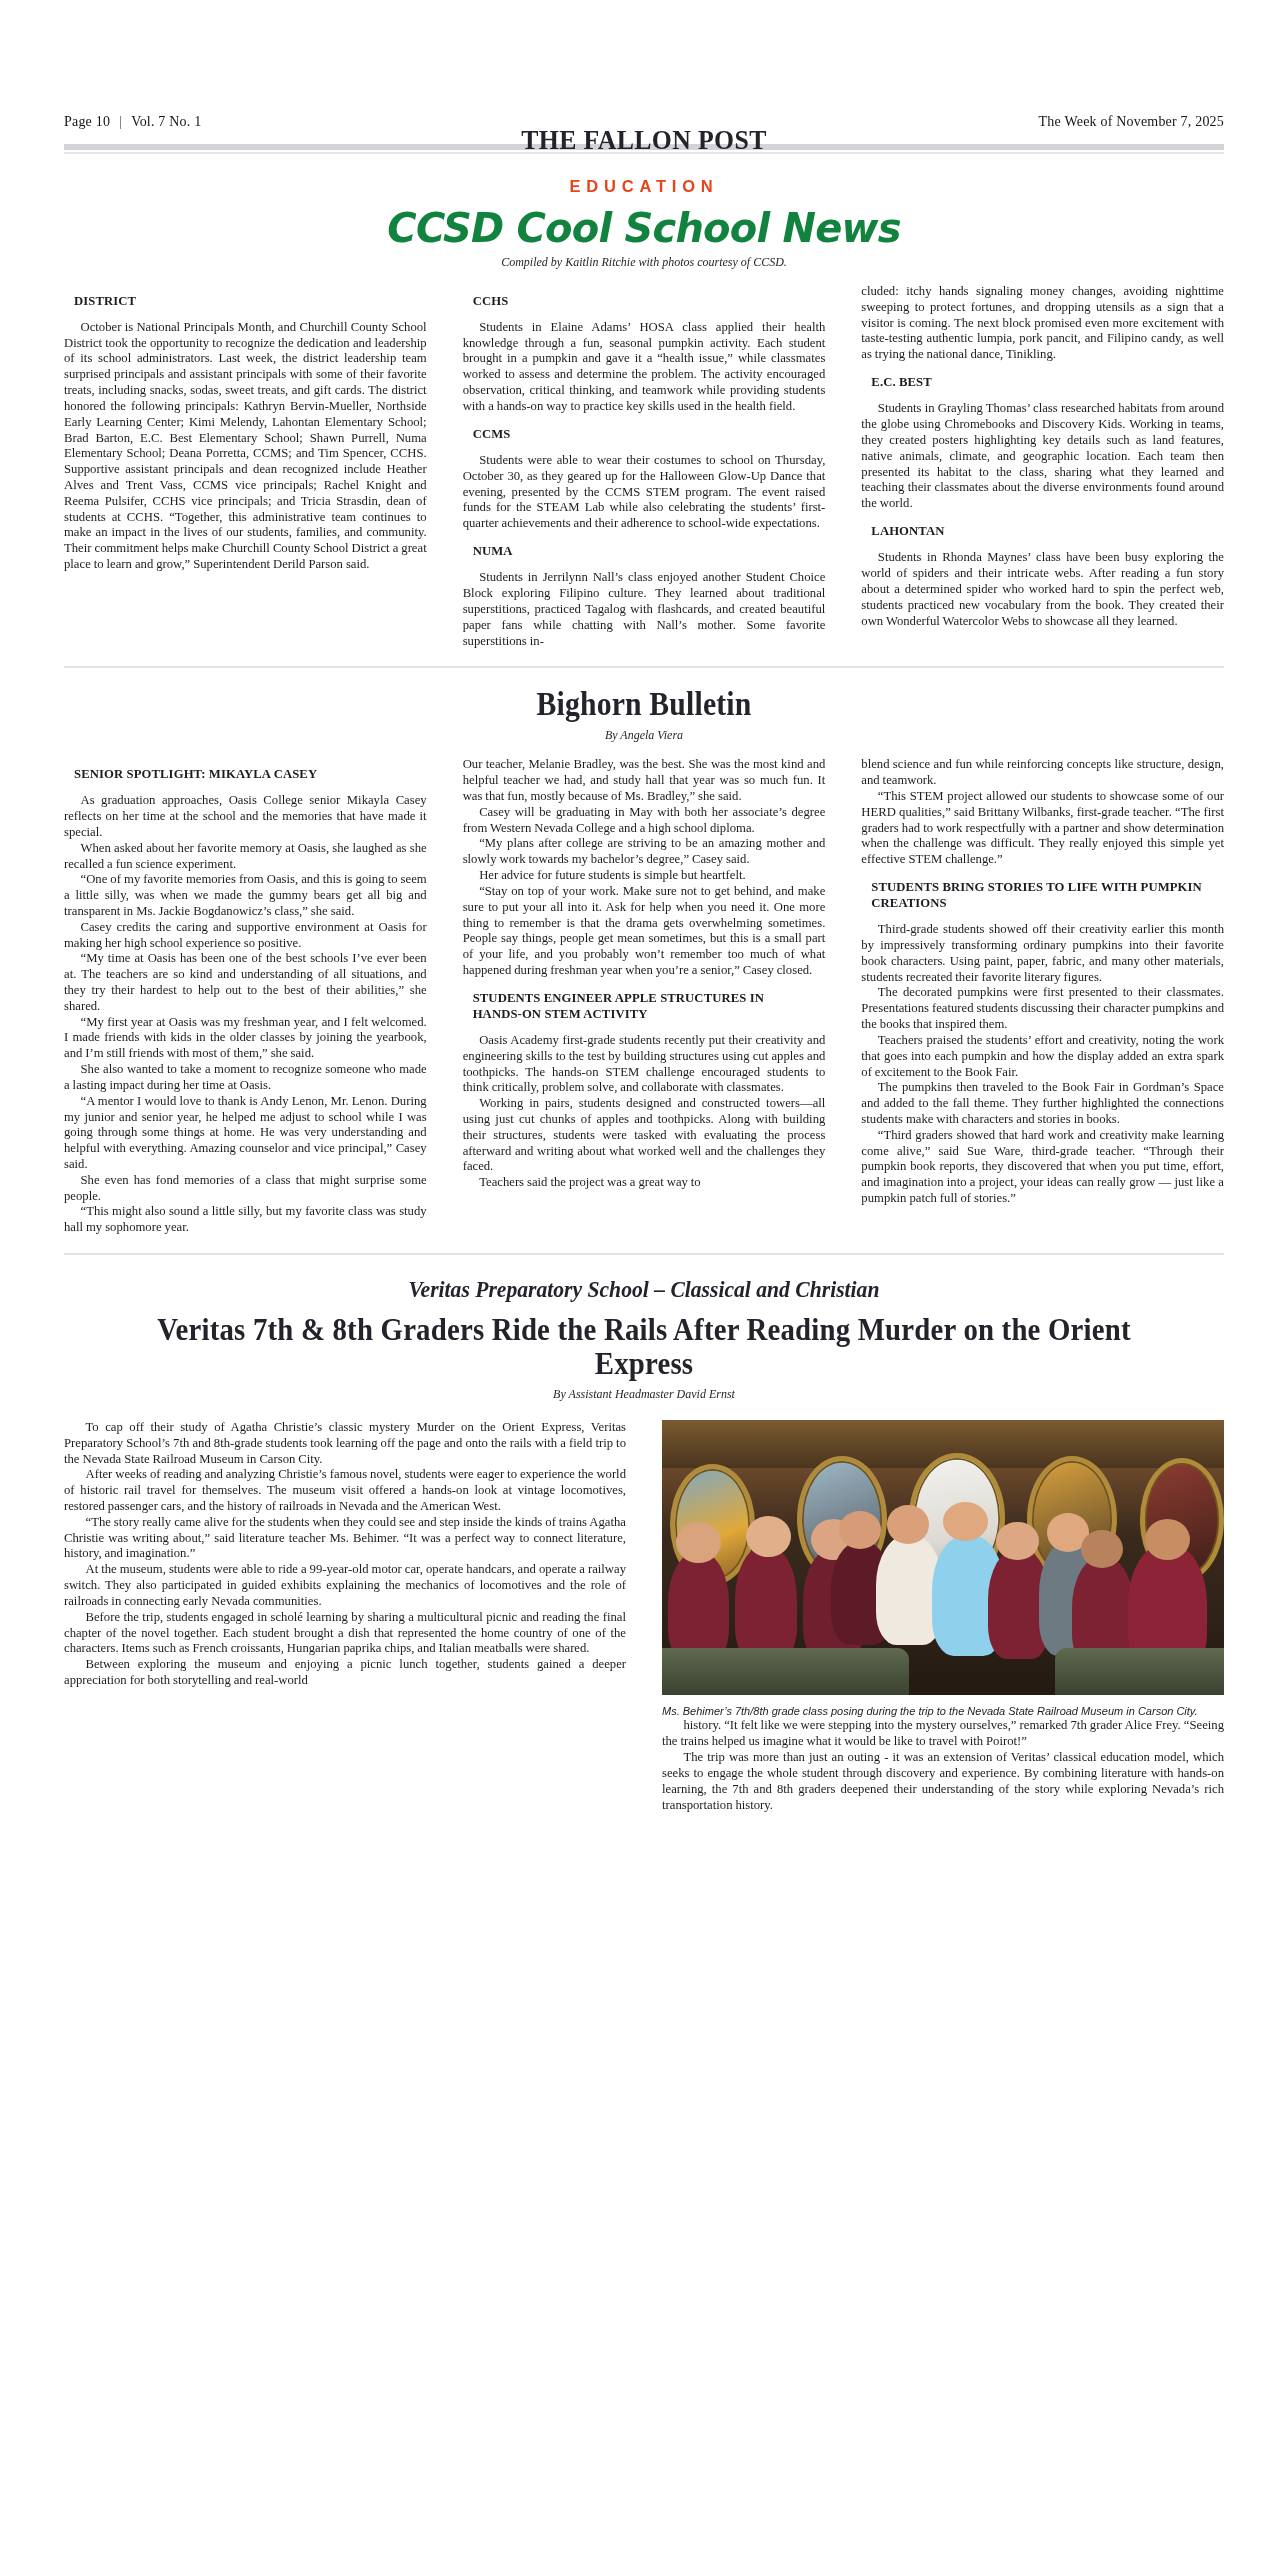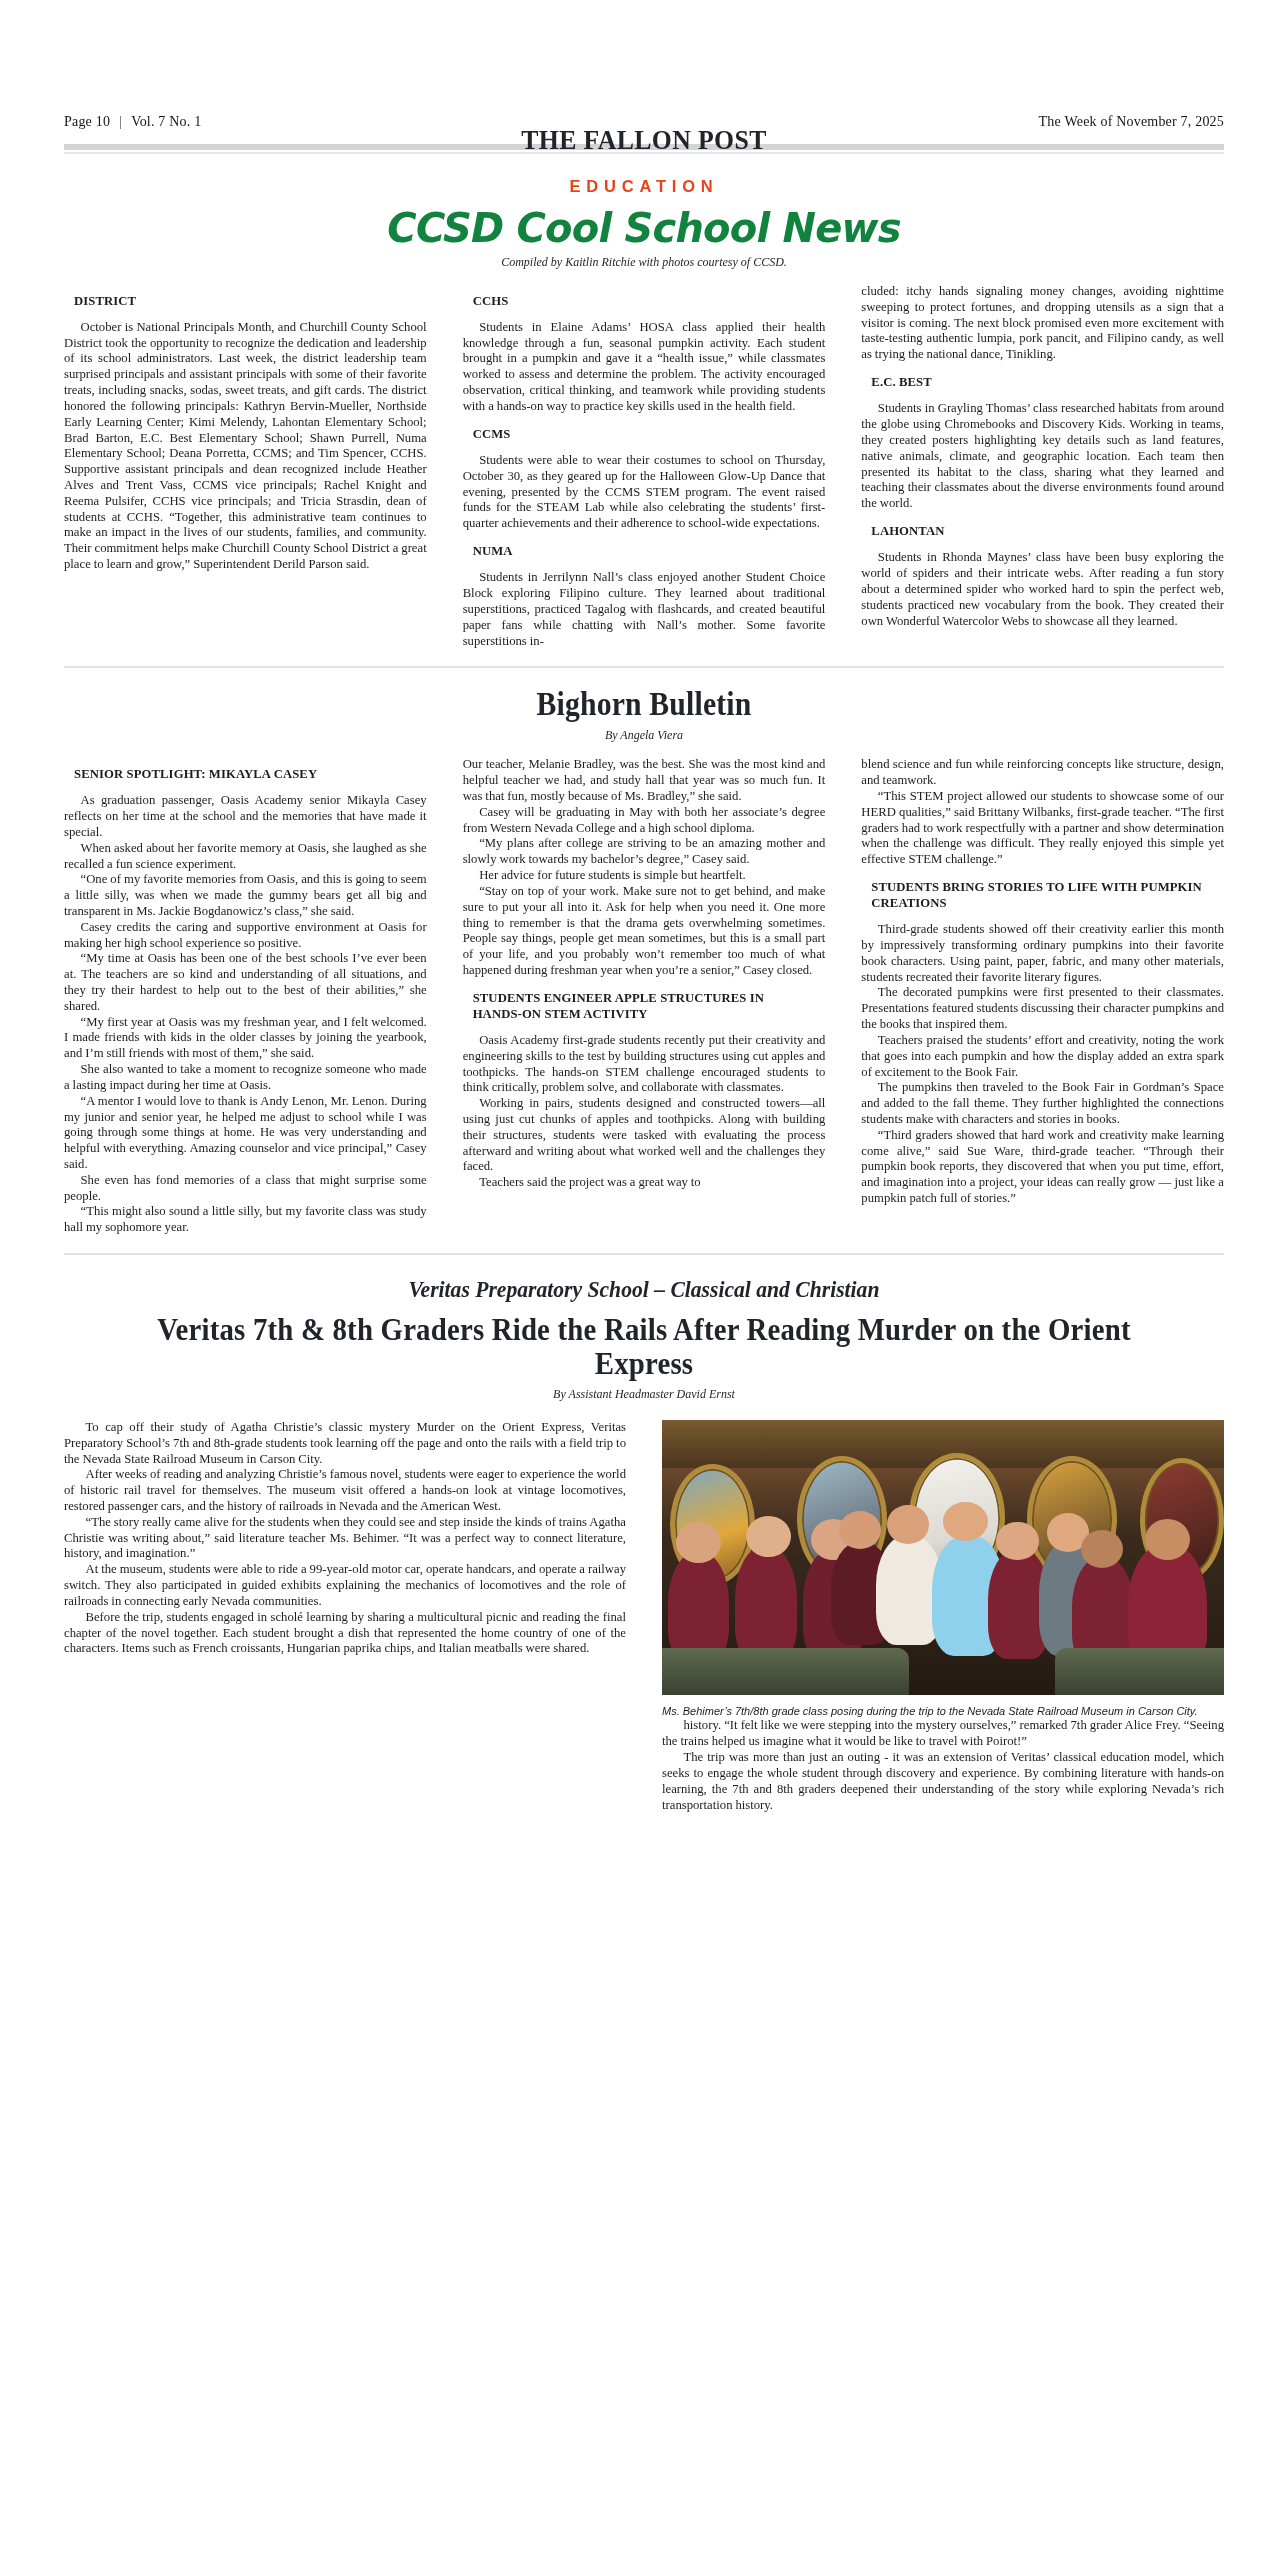--- a/index.html
+++ b/index.html
@@ -176,21 +176,21 @@
   </div>
 
   <div class="sec-rule"></div>
 
   <div class="bh-title">Bighorn Bulletin</div>
   <div class="byline">By Angela Viera</div>
 
   <div class="cols3">
     <div class="col">
       <h4 class="sub">SENIOR SPOTLIGHT: MIKAYLA CASEY</h4>
-      <p class="body">As graduation passenger, Oasis Academy senior Mikayla Casey reflects on her time at the school and the memories that have made it special.</p>
+      <p class="body">As graduation approaches, Oasis College senior Mikayla Casey reflects on her time at the school and the memories that have made it special.</p>
       <p class="body">When asked about her favorite memory at Oasis, she laughed as she recalled a fun science experiment.</p>
       <p class="body">“One of my favorite memories from Oasis, and this is going to seem a little silly, was when we made the gummy bears get all big and transparent in Ms. Jackie Bogdanowicz’s class,” she said.</p>
       <p class="body">Casey credits the caring and supportive environment at Oasis for making her high school experience so positive.</p>
       <p class="body">“My time at Oasis has been one of the best schools I’ve ever been at. The teachers are so kind and understanding of all situations, and they try their hardest to help out to the best of their abilities,” she shared.</p>
       <p class="body">“My first year at Oasis was my freshman year, and I felt welcomed. I made friends with kids in the older classes by joining the yearbook, and I’m still friends with most of them,” she said.</p>
       <p class="body">She also wanted to take a moment to recognize someone who made a lasting impact during her time at Oasis.</p>
       <p class="body">“A mentor I would love to thank is Andy Lenon, Mr. Lenon. During my junior and senior year, he helped me adjust to school while I was going through some things at home. He was very understanding and helpful with everything. Amazing counselor and vice principal,” Casey said.</p>
       <p class="body">She even has fond memories of a class that might surprise some people.</p>
       <p class="body">“This might also sound a little silly, but my favorite class was study hall my sophomore year.</p>
     </div>
@@ -226,20 +226,21 @@
   </div>
   <div class="byline">By Assistant Headmaster David Ernst</div>
 
   <div class="vt-grid">
     <div class="vt-left">
       <p class="body">To cap off their study of Agatha Christie’s classic mystery Murder on the Orient Express, Veritas Preparatory School’s 7th and 8th-grade students took learning off the page and onto the rails with a field trip to the Nevada State Railroad Museum in Carson City.</p>
       <p class="body">After weeks of reading and analyzing Christie’s famous novel, students were eager to experience the world of historic rail travel for themselves. The museum visit offered a hands-on look at vintage locomotives, restored passenger cars, and the history of railroads in Nevada and the American West.</p>
       <p class="body">“The story really came alive for the students when they could see and step inside the kinds of trains Agatha Christie was writing about,” said literature teacher Ms. Behimer. “It was a perfect way to connect literature, history, and imagination.”</p>
       <p class="body">At the museum, students were able to ride a 99-year-old motor car, operate handcars, and operate a railway switch. They also participated in guided exhibits explaining the mechanics of locomotives and the role of railroads in connecting early Nevada communities.</p>
       <p class="body">Before the trip, students engaged in scholé learning by sharing a multicultural picnic and reading the final chapter of the novel together.  Each student brought a dish that represented the home country of one of the characters.  Items such as French croissants, Hungarian paprika chips, and Italian meatballs were shared.</p>
+      <p class="body">Between exploring the museum and enjoying a picnic lunch together, students gained a deeper appreciation for both storytelling and real-world</p>
     </div>
     <div class="vt-right">
 
       <div class="photo">
         <div class="ph-bg"></div>
         <div class="ph-ceil"></div>
         <div class="win w1"></div>
         <div class="win w2"></div>
         <div class="win w3"></div>
         <div class="win w4"></div>

